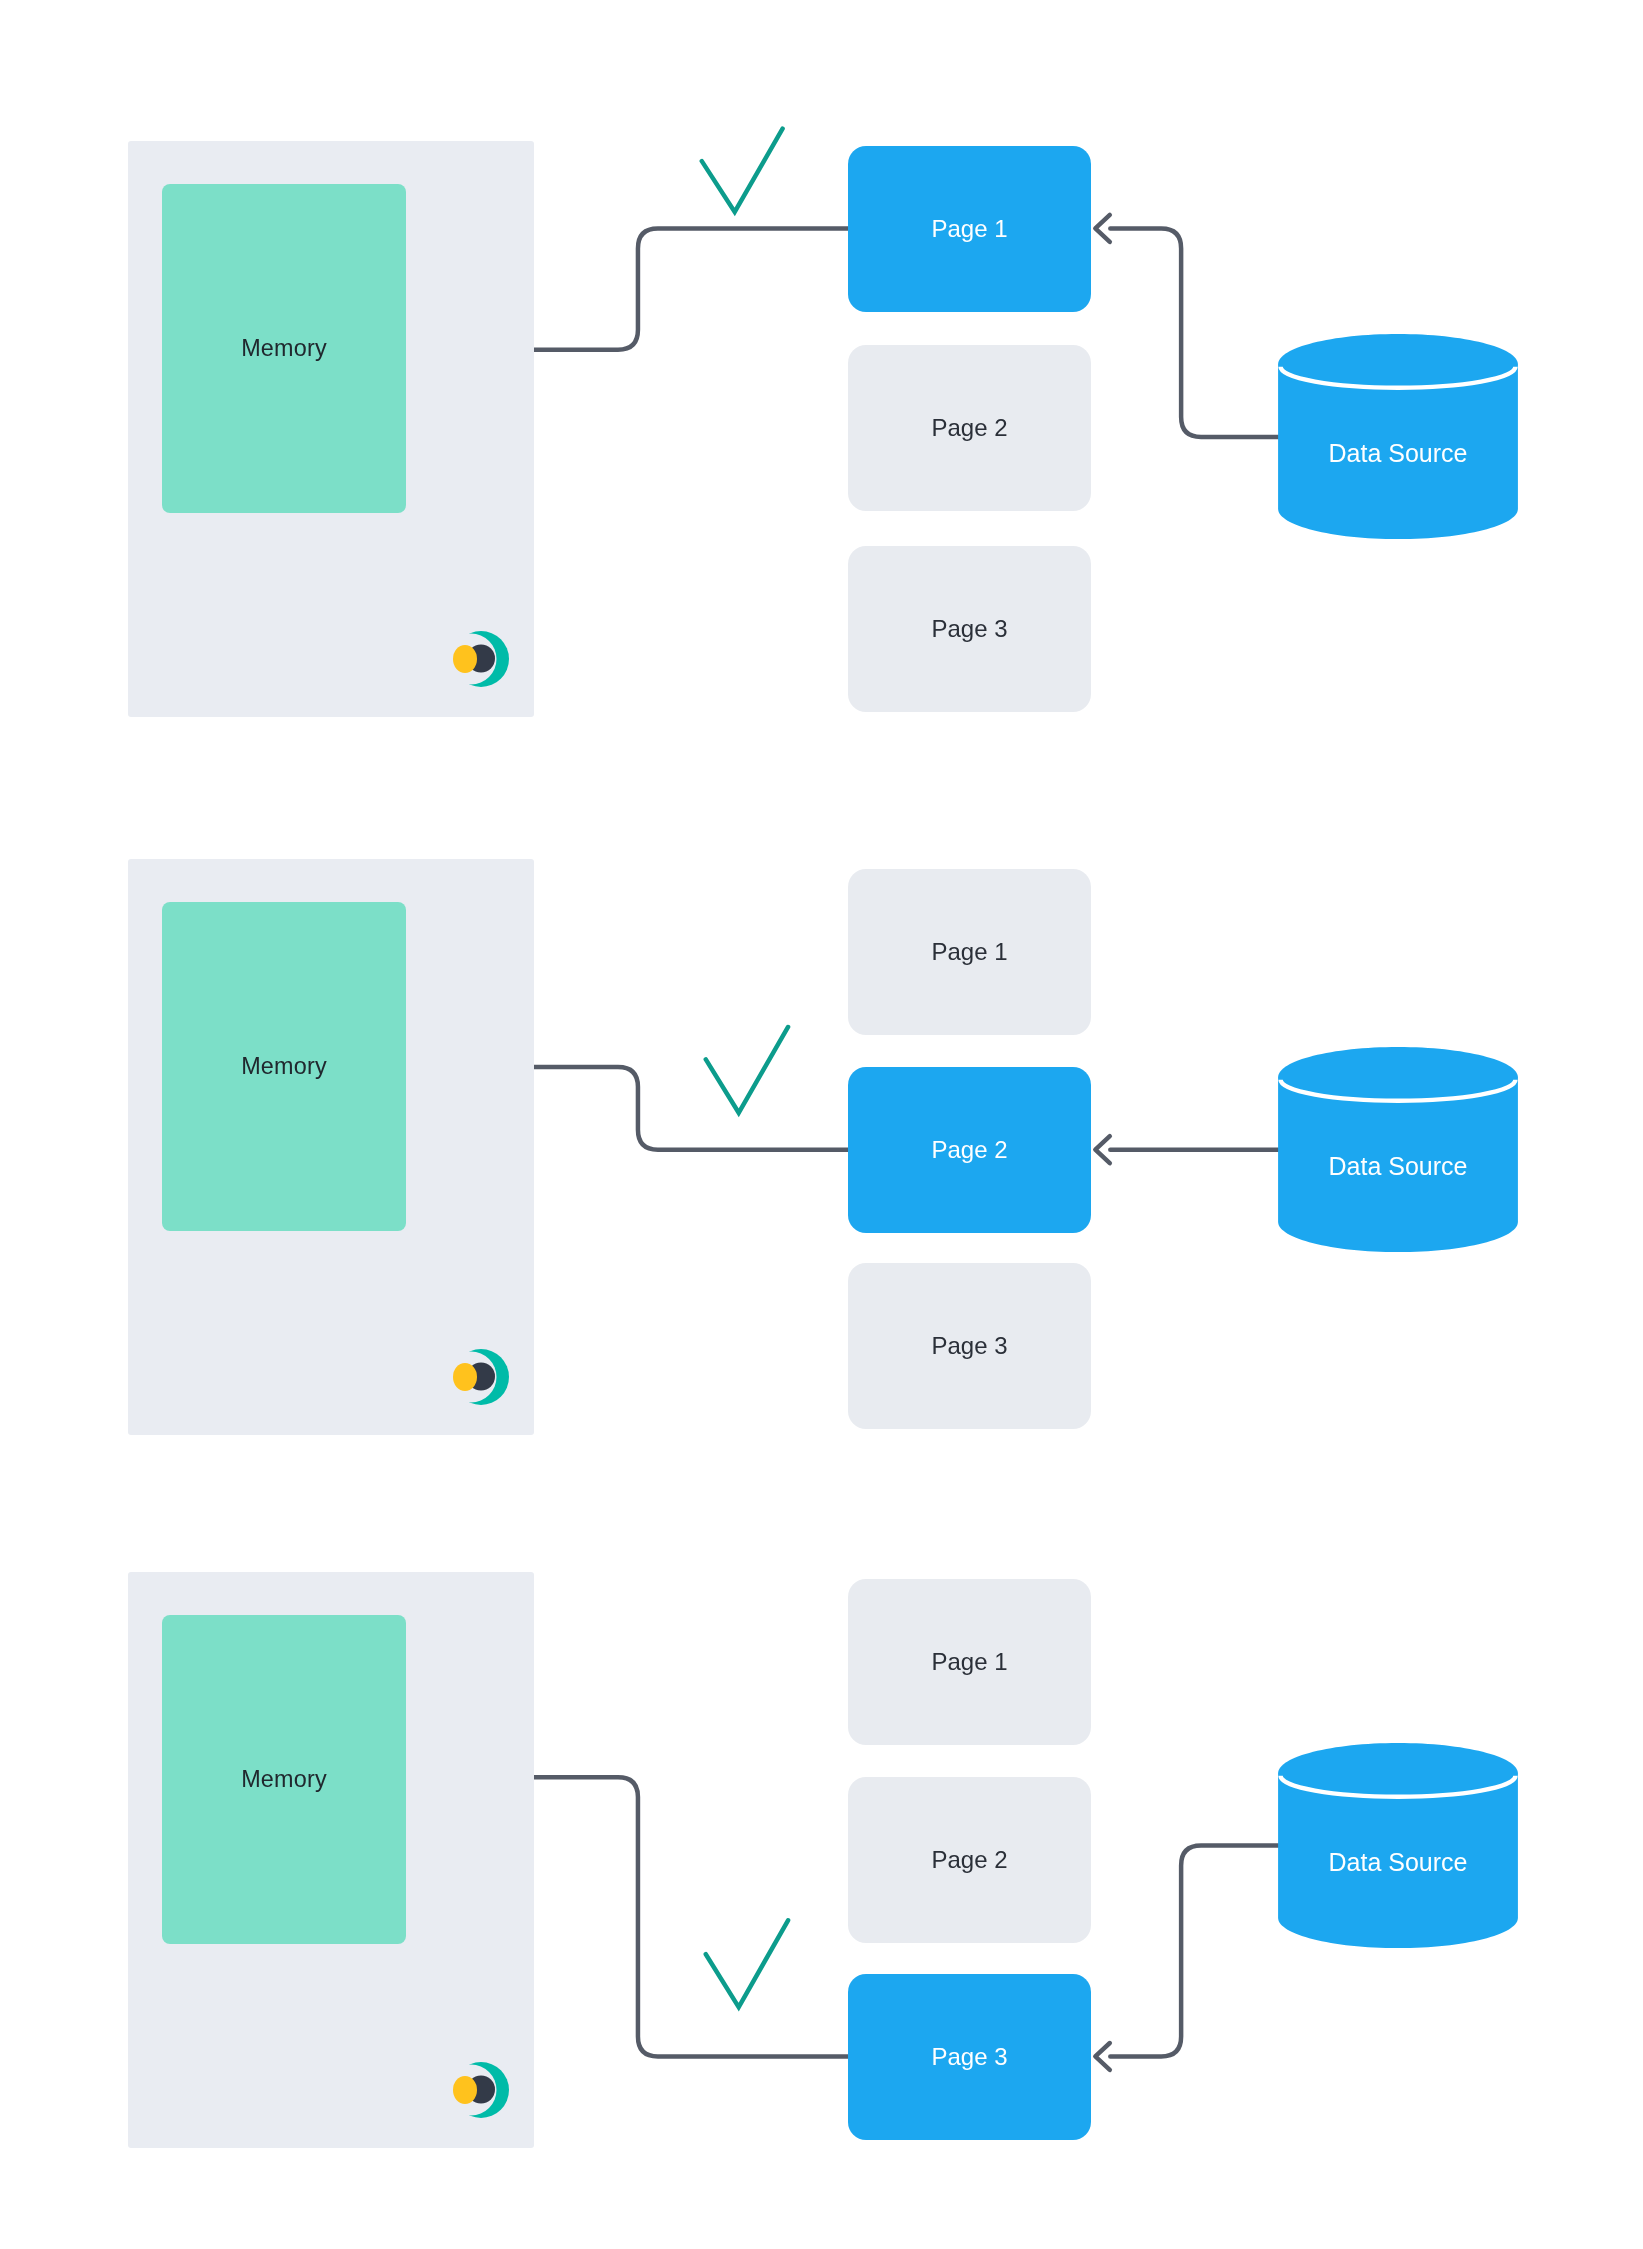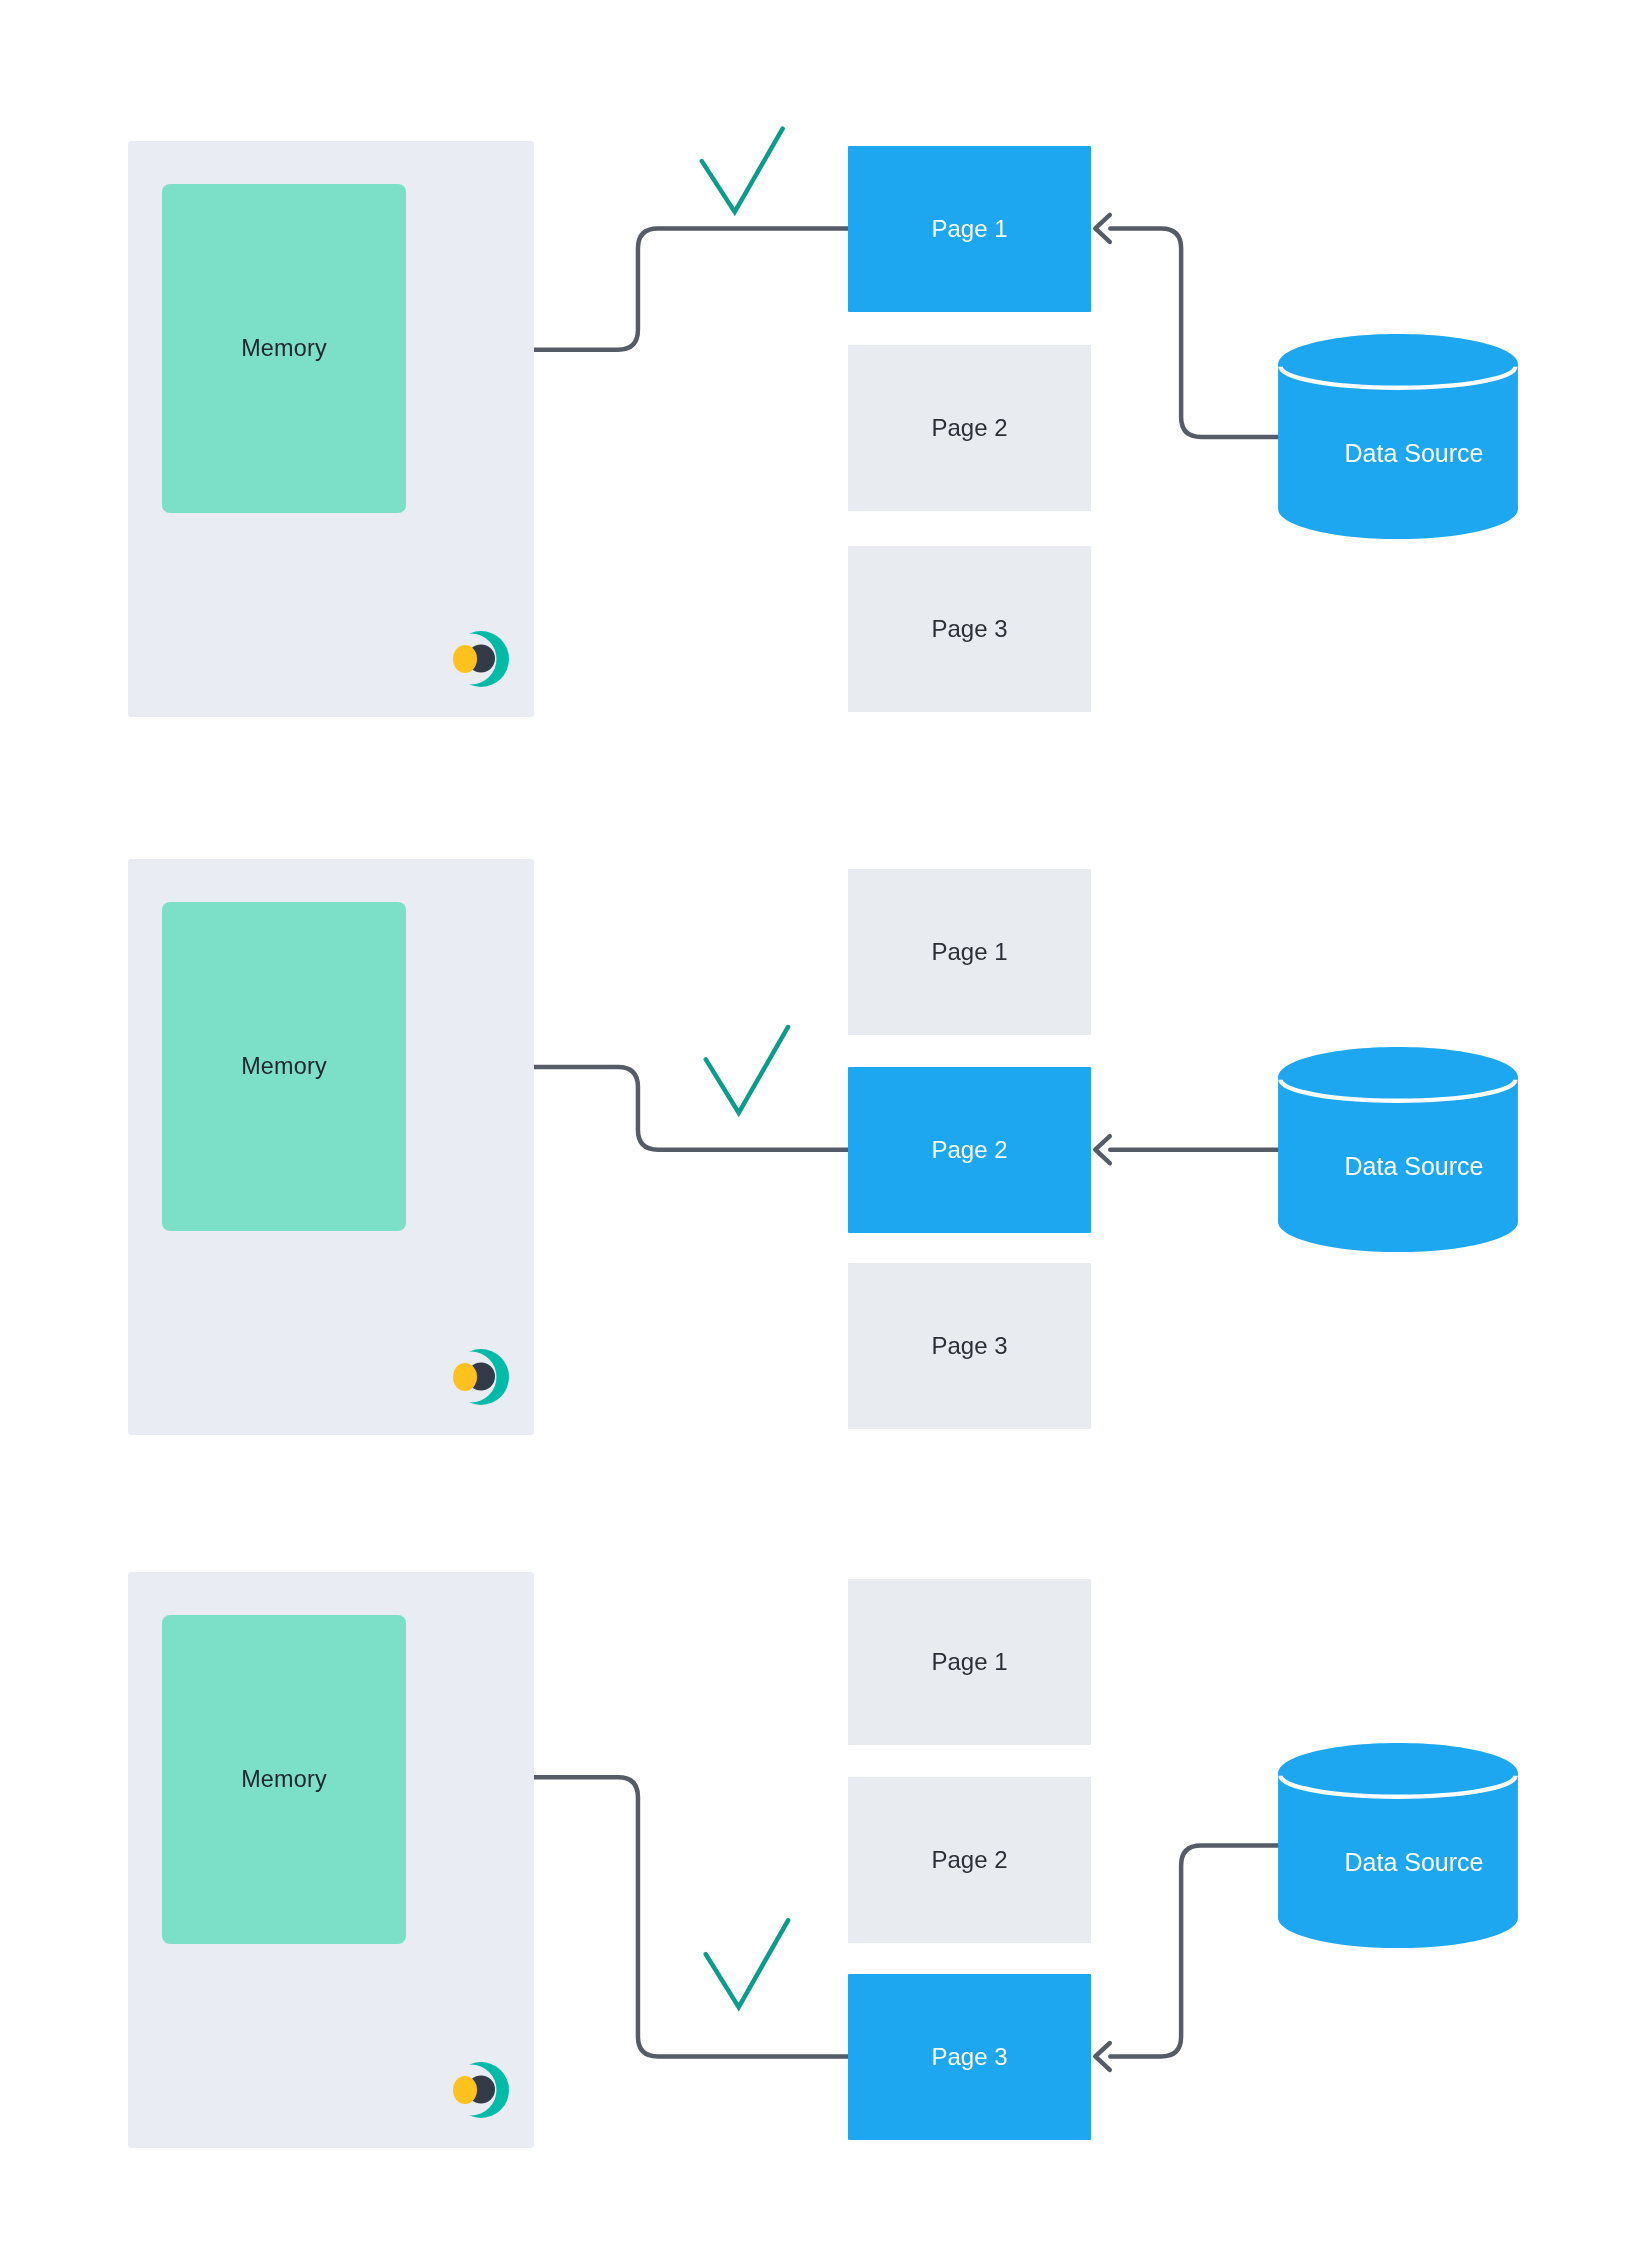--- a/index.html
+++ b/index.html
@@ -48,21 +48,21 @@
     top: 490px;
     width: 56px;
     height: 56px;
   }
   .page {
     position: absolute;
     left: 848px;
     width: 243px;
     height: 166px;
     background: #E8EBF0;
-    border-radius: 1px;
+    border-radius: 18px;
     display: flex;
     align-items: center;
     justify-content: center;
   }
   .page span {
     font-size: 24px;
     color: #2A2F38;
   }
   .page.active { background: #1CA7F0; }
   .page.active span { color: #ffffff; }
@@ -75,21 +75,20 @@
   .ds svg { position: absolute; left: 0; top: 0; width: 240px; height: 205px; }
   .ds-label {
     position: absolute;
     left: 0;
     top: 58%;
     width: 100%;
     transform: translateY(-50%);
     text-align: center;
     font-size: 25px;
     color: #ffffff;
-    margin-left: 16px;
   }
 </style>
 </head>
 <body>
 
 <div class="canvas">
 
   <svg class="overlay" viewBox="0 0 3296 4511" aria-hidden="true">
     <g fill="none" stroke="#555B67" stroke-width="9" stroke-linecap="round" stroke-linejoin="round">
 

